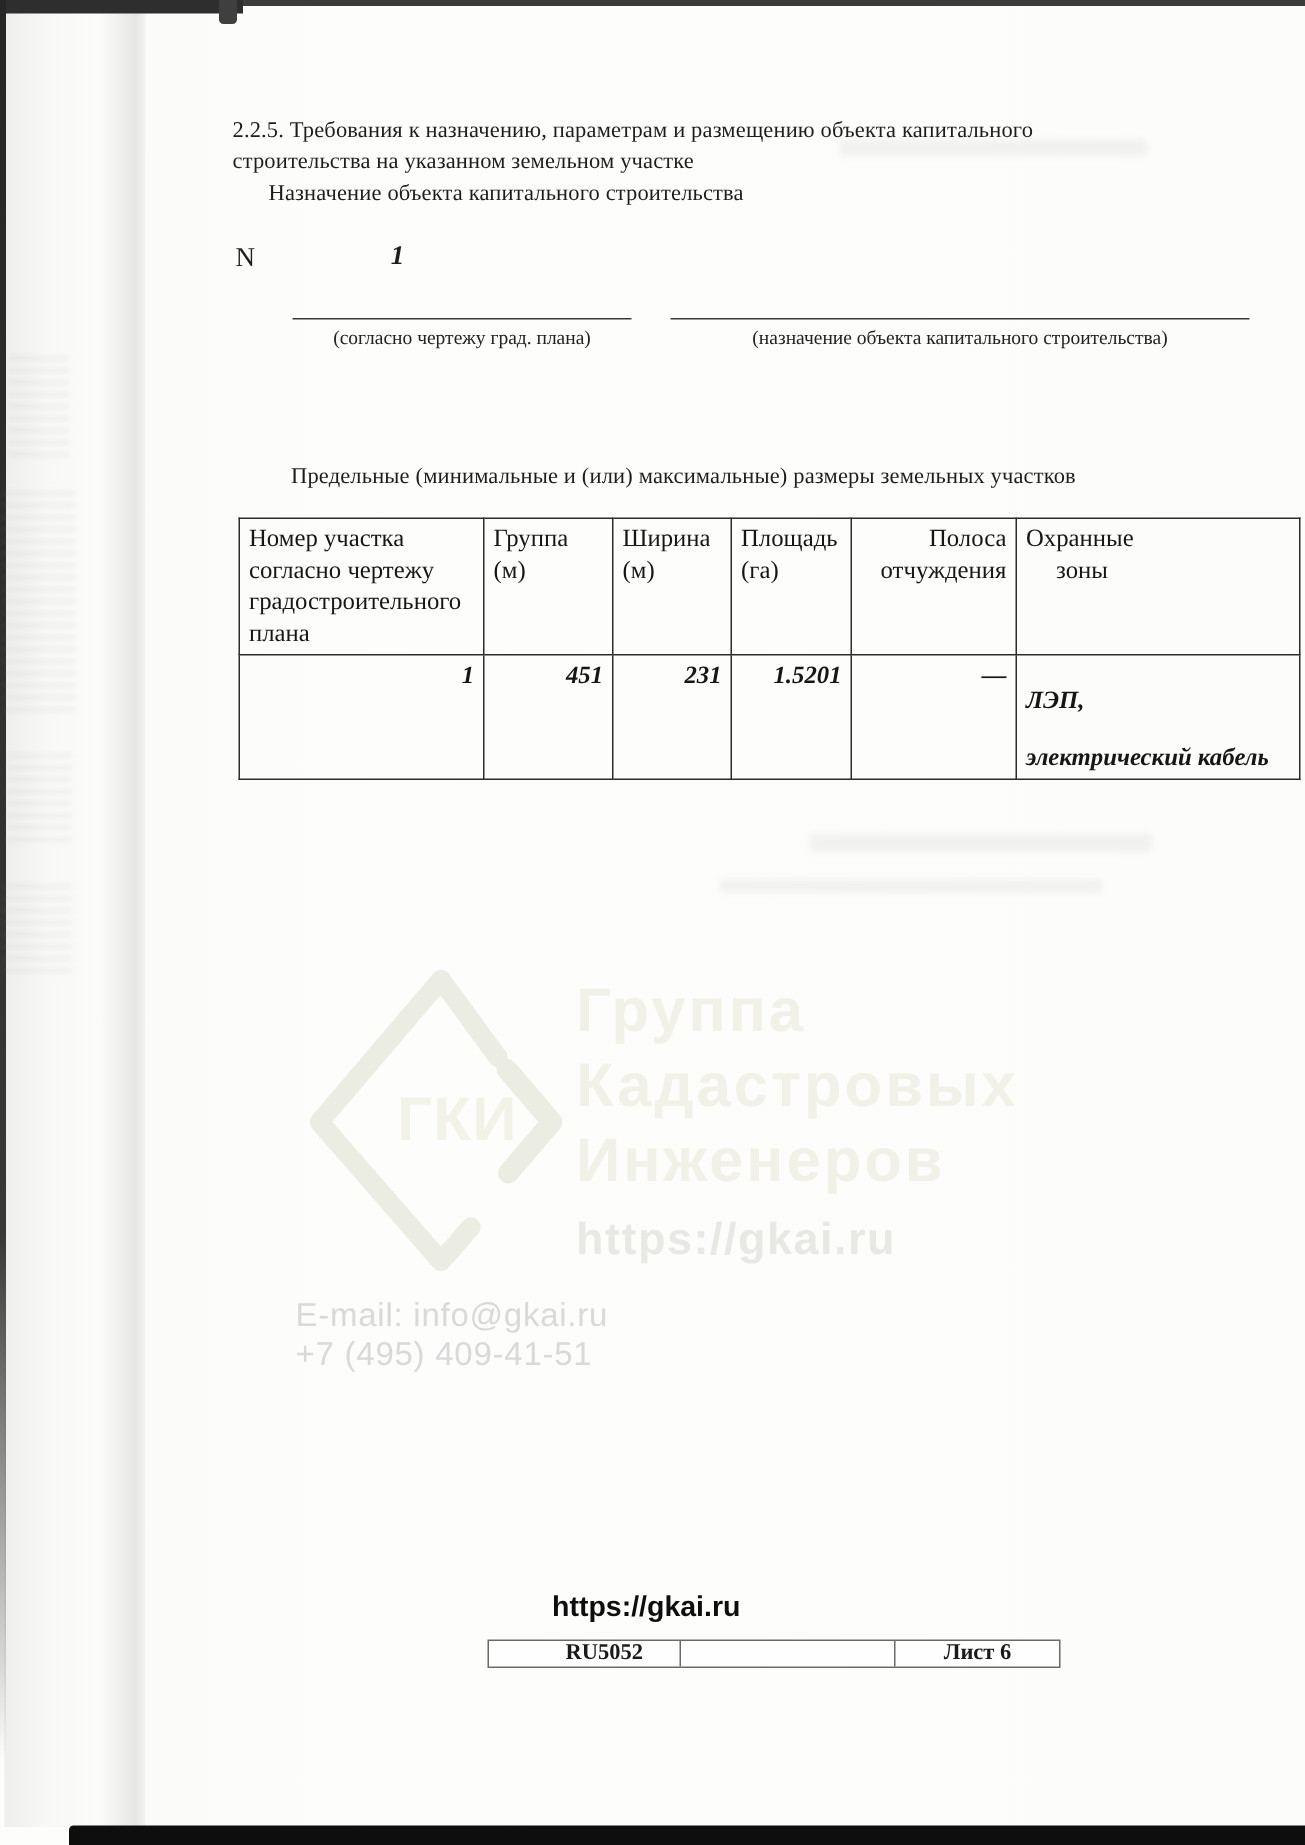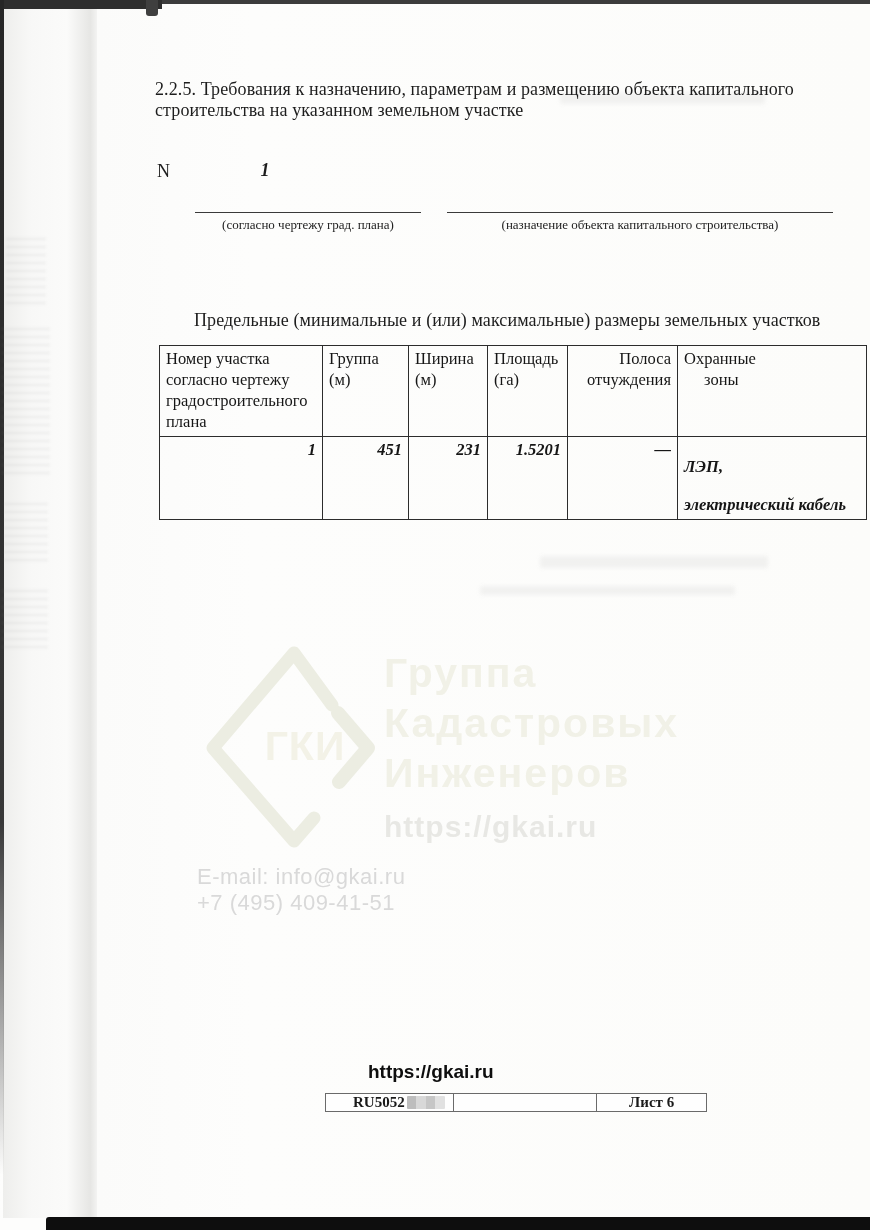--- a/index.html
+++ b/index.html
@@ -39,21 +39,21 @@
     position:absolute; filter:blur(1.6px); opacity:.4;
     background:repeating-linear-gradient(180deg, rgba(150,150,150,.38) 0 2px, rgba(0,0,0,0) 2px 8px);
   }
   .ghost-h {
     position:absolute; filter:blur(2px); opacity:.3;
     background:rgba(170,170,170,.45); border-radius:2px;
   }
 
   
   .txt { color:#1d1d1d; }
-  .h1 { font-size:18px; letter-spacing:.1px; }
+  .h1 { font-size:15px; letter-spacing:.1px; }
   .bi { font-weight:bold; font-style:italic; }
   .rule { border-top:1.5px solid #3a3a3a; height:0; }
   .cap { font-size:13px; text-align:center; color:#222; }
 
   
   table.params {
     position:absolute; left:159px; top:345px; width:707px;
     border-collapse:collapse; table-layout:fixed;
     font-size:16.5px; color:#161616;
   }
@@ -78,21 +78,21 @@
               font-size:41px; font-weight:bold; color:#f3f2e7; letter-spacing:1px; }
   .contact { position:absolute; left:197px; font-size:22px; font-weight:normal;
              color:#d9d9d9; letter-spacing:.5px; }
 
   
   .site-link { position:absolute; left:368px; top:1061px; font-family:"Liberation Sans", sans-serif;
                font-weight:bold; font-size:19px; color:#0e0e0e; }
   .stamp { position:absolute; left:325px; top:1093px; width:382px; height:19px;
            display:flex; border:1.2px solid #6a6a6a; background:#fefefe;
            font-size:15px; font-weight:bold; color:#1a1a1a; }
-  .stamp .cell { height:100%; display:flex; align-items:center; }
+  .stamp .cell { height:100%; display:flex; align-items:center;flex-direction:column; }
   .stamp .c1 { width:128px; border-right:1.2px solid #6a6a6a; padding-left:27px; }
   .stamp .c2 { width:144px; border-right:1.2px solid #6a6a6a; }
   .stamp .c3 { width:109px; justify-content:center; }
   .blur-patch {
     display:inline-block; width:38px; height:13px; margin-left:2px;
     background-image:linear-gradient(90deg,#bdbdbd 0 25%,#d8d8d8 25% 50%,#c6c6c6 50% 75%,#e1e1e1 75% 100%);
     filter:blur(.6px); border-radius:1px;
   }
 </style>
 </head>
@@ -111,20 +111,21 @@
   <div class="ghost" style="left:6px; top:238px; width:40px; height:66px;"></div>
   <div class="ghost" style="left:2px; top:328px; width:48px; height:150px;"></div>
   <div class="ghost" style="left:4px; top:503px; width:44px; height:62px;"></div>
   <div class="ghost" style="left:2px; top:590px; width:46px; height:60px;"></div>
   <div class="ghost-h" style="left:560px; top:93px; width:205px; height:11px;"></div>
   <div class="ghost-h" style="left:540px; top:556px; width:228px; height:12px;"></div>
   <div class="ghost-h" style="left:480px; top:586px; width:255px; height:9px;"></div>
 
   <div class="abs txt h1" style="left:155px; top:79px;">2.2.5. Требования к назначению, параметрам и размещению объекта капитального</div>
   <div class="abs txt h1" style="left:155px; top:100px;">строительства на указанном земельном участке</div>
+  <div class="abs txt h1" style="left:179px; top:121px;">Назначение объекта капитального строительства</div>
 
   <div class="abs txt" style="left:157px; top:161px; font-size:18px;">N</div>
   <div class="abs txt bi" style="left:230px; top:160px; width:70px; text-align:center; font-size:18px;">1</div>
 
   <div class="abs rule" style="left:195px; top:212px; width:226px;"></div>
   <div class="abs rule" style="left:447px; top:212px; width:386px;"></div>
   <div class="abs cap" style="left:195px; top:217px; width:226px;">(согласно чертежу град. плана)</div>
   <div class="abs cap" style="left:447px; top:217px; width:386px;">(назначение объекта капитального строительства)</div>
 
   <div class="abs txt h1" style="left:194px; top:310px;">Предельные (минимальные и (или) максимальные) размеры земельных участков</div>

